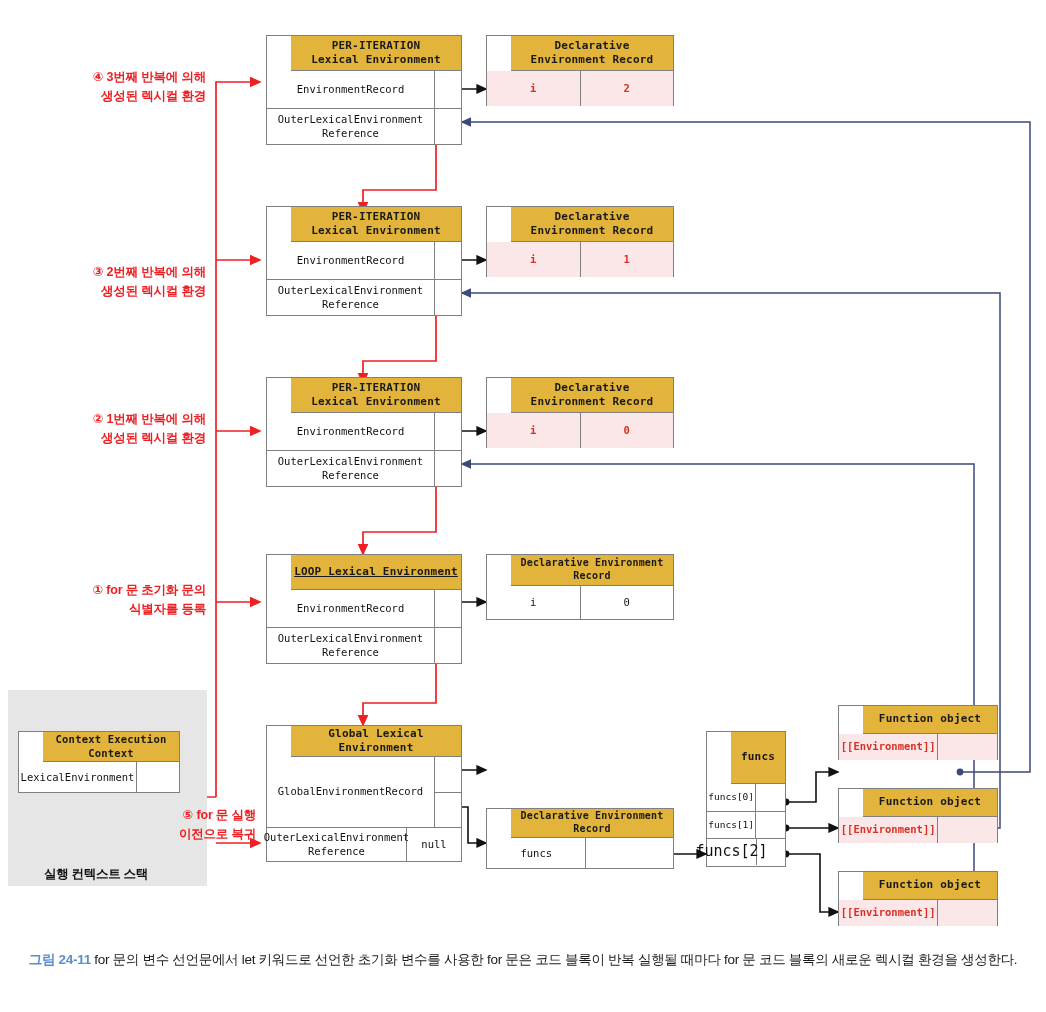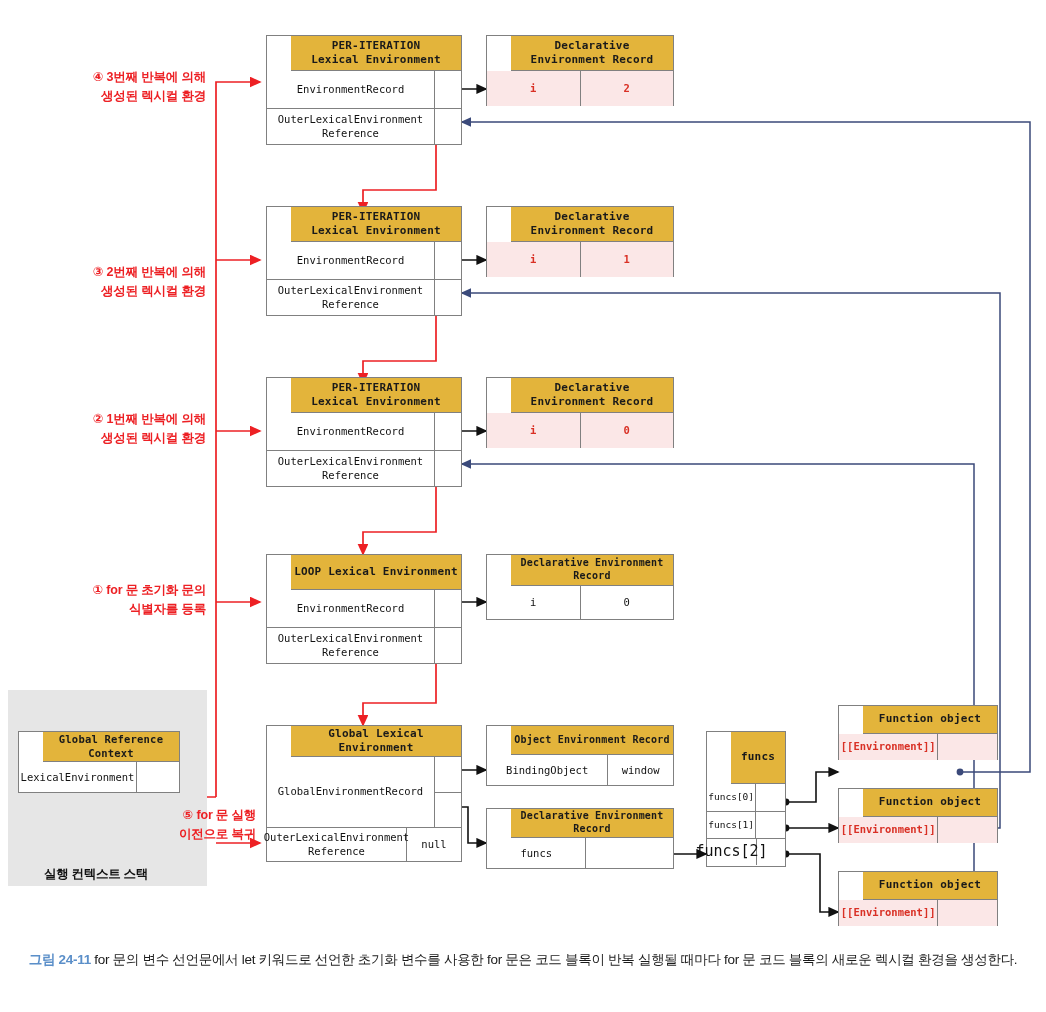--- a/index.html
+++ b/index.html
@@ -117,21 +117,21 @@
       <circle cx="960" cy="772" r="3.4"></circle>
       <circle cx="960" cy="828" r="3.4"></circle>
       <circle cx="960" cy="912" r="3.4"></circle>
     </g>
   </svg>
 
   <div id="ctxstack" style="left:8px;top:690px;width:199px;height:196px;"></div>
   <div id="ctxstack-label" style="left:44px;top:866px;">실행 컨텍스트 스택</div>
 
   <div class="box" style="left:18px;top:731px;width:162px;height:62px;">
-    <div class="hdr" style="height:30px;font-size:10.5px;">Global Reference Context</div>
+    <div class="hdr" style="height:30px;font-size:10.5px;">Context Execution Context</div>
     <div class="row" style="height:31px;">
       <div class="cell l" style="width:118px;">LexicalEnvironment</div>
       <div class="cell" style="width:42px;"></div>
     </div>
   </div>
 
   <div class="anno" style="left:20px;top:68px;width:186px;">④ 3번째 반복에 의해
 생성된 렉시컬 환경</div>
   <div class="anno" style="left:20px;top:239px;width:186px;margin-top:24px;">③ 2번째 반복에 의해
 생성된 렉시컬 환경</div>
@@ -202,21 +202,21 @@
   <div class="box" style="left:486px;top:377px;width:188px;height:71px;">
     <div class="hdr" style="height:35px;white-space:pre-line;">Declarative
 Environment Record</div>
     <div class="row" style="height:35px;">
       <div class="cell l pink pinktxt" style="width:94px;">i</div>
       <div class="cell pink pinktxt" style="width:93px;">0</div>
     </div>
   </div>
 
   <div class="box" style="left:266px;top:554px;width:196px;height:110px;">
-    <div class="hdr" style="height:35px;white-space:pre-line;">LOOP Lexical Environment</div>
+    <div class="hdr" style="height:35px;white-space:pre-line;text-decoration:underline;">LOOP Lexical Environment</div>
     <div class="row" style="height:37px;">
       <div class="cell l" style="width:168px;">EnvironmentRecord</div>
       <div class="cell" style="width:26px;"></div>
     </div>
     <div class="row" style="height:37px;">
       <div class="cell l" style="width:168px;white-space:pre-line;">OuterLexicalEnvironment
 Reference</div>
       <div class="cell" style="width:26px;"></div>
     </div>
   </div>
@@ -237,27 +237,20 @@
         <div></div>
       </div>
     </div>
     <div class="row" style="height:35px;">
       <div class="cell l" style="width:140px;white-space:pre-line;">OuterLexicalEnvironment
 Reference</div>
       <div class="cell" style="width:54px;">null</div>
     </div>
   </div>
 
-  <div class="box" style="left:486px;top:725px;width:188px;height:61px;">
-    <div class="hdr" style="height:29px;font-size:10px;">Object Environment Record</div>
-    <div class="row" style="height:31px;">
-      <div class="cell l" style="width:122px;">BindingObject</div>
-      <div class="cell" style="width:65px;">window</div>
-    </div>
-  </div>
 
   <div class="box" style="left:486px;top:808px;width:188px;height:61px;">
     <div class="hdr" style="height:29px;font-size:10px;">Declarative Environment Record</div>
     <div class="row" style="height:31px;">
       <div class="cell l" style="width:100px;">funcs</div>
       <div class="cell" style="width:87px;"></div>
     </div>
   </div>
 
   <div class="box" style="left:706px;top:731px;width:80px;height:136px;">

